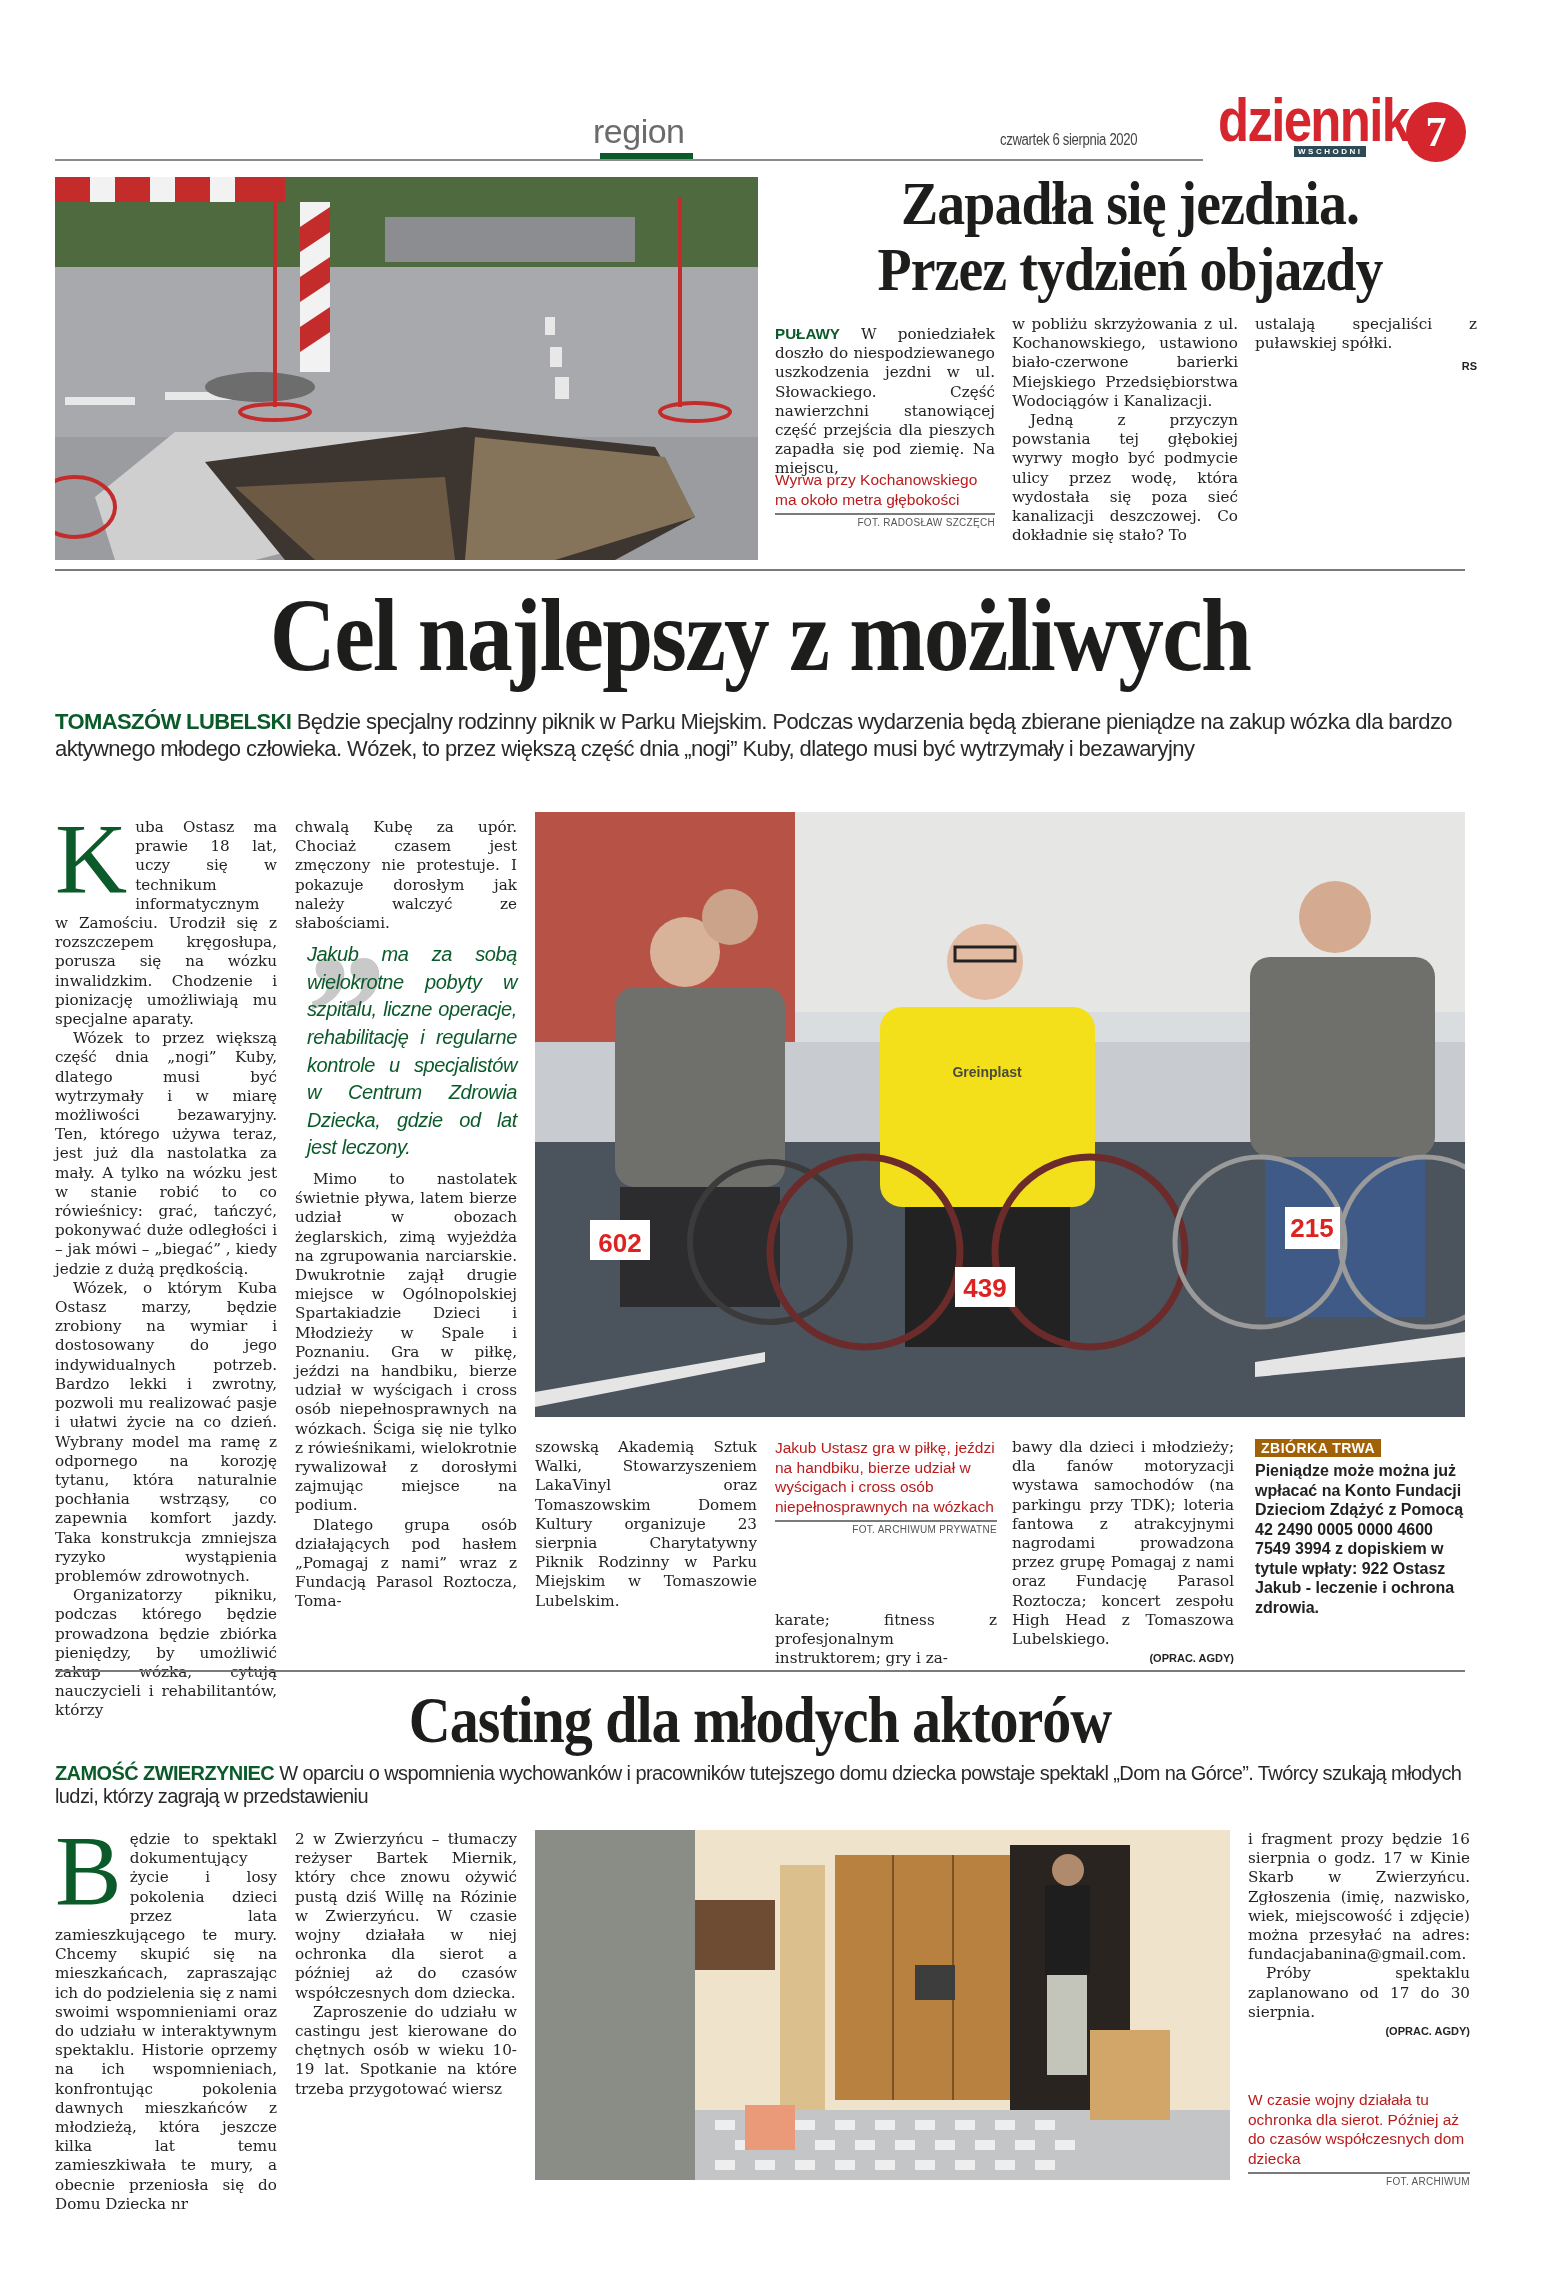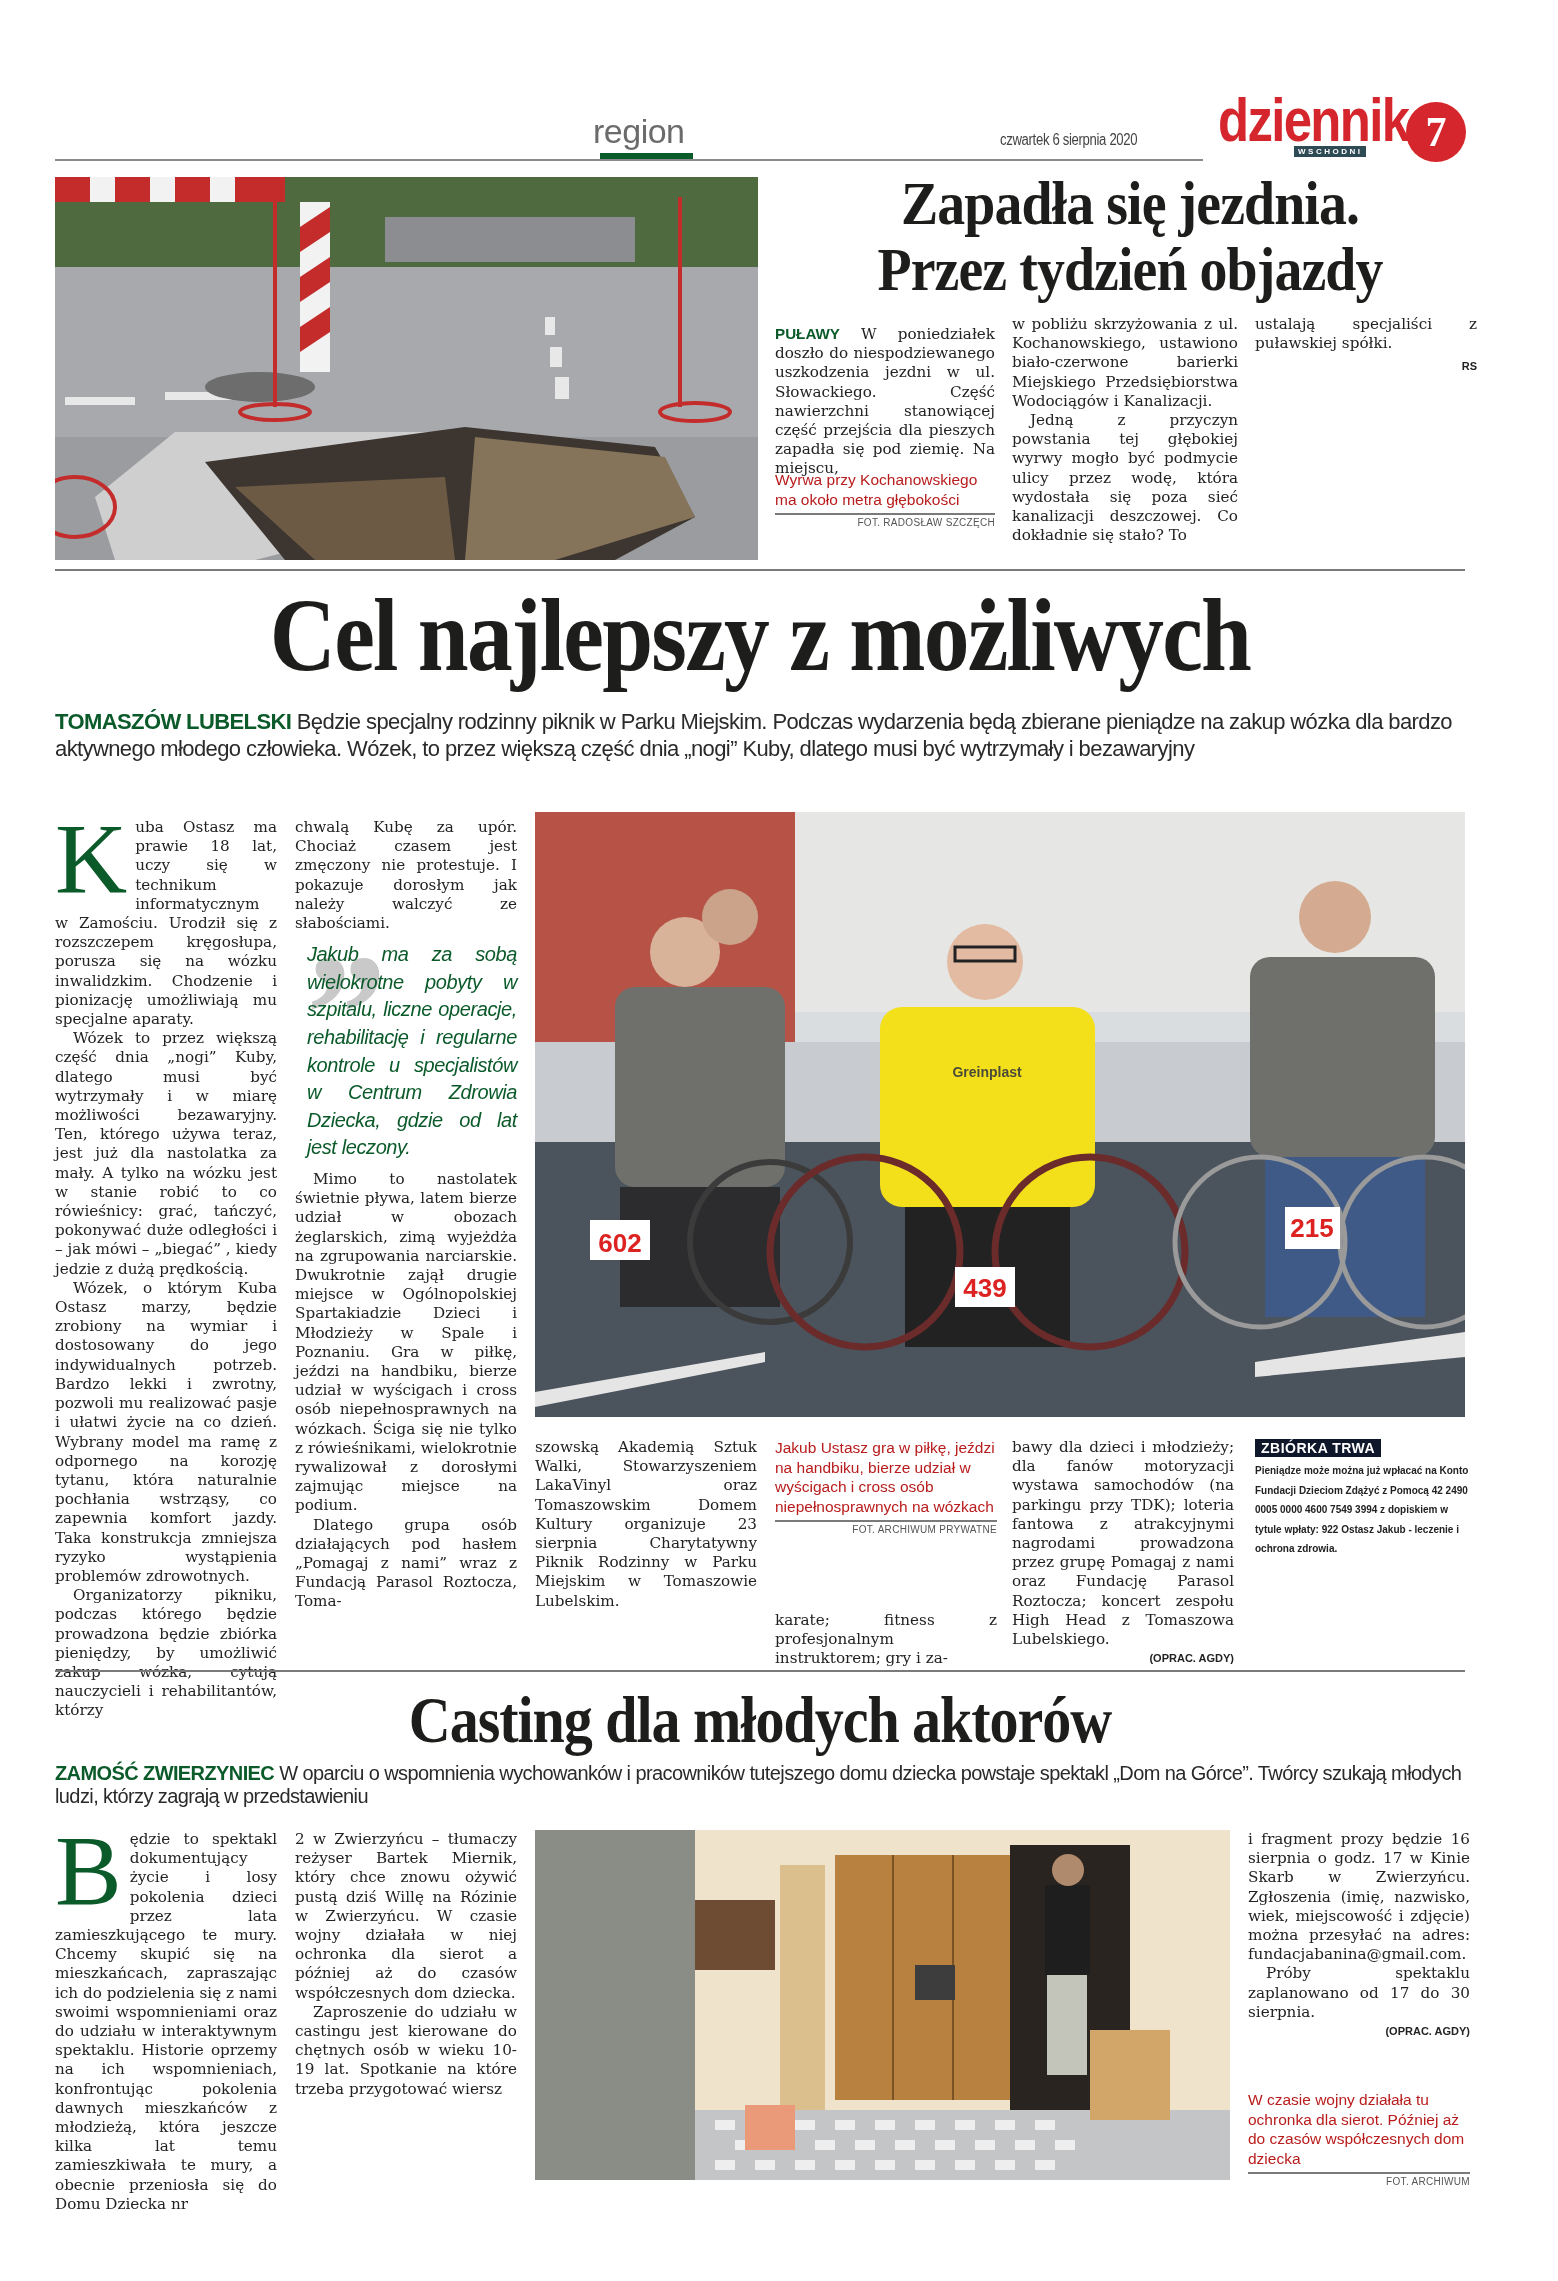--- a/index.html
+++ b/index.html
@@ -37,22 +37,22 @@
   
   .a2-title { left: 55px; top: 570px; width: 1410px; text-align: center; font-family: "Liberation Serif", serif; font-weight: 700; font-size: 104px; line-height: 130px; color: #1d1d1b; letter-spacing: -2px; transform: scaleX(0.88); transform-origin: center; }
   .lead { font-family: "Liberation Sans", sans-serif; font-size: 22px; line-height: 27px; color: #2a2a2a; text-align: left; letter-spacing: -0.6px; }
   .lead .kicker { font-size: 22px; }
   .dropcap { float: left; font-family: "Liberation Serif", serif; color: #0b5a2a; font-size: 100px; line-height: 78px; margin: 2px 8px 0 0; }
 
   .pullquote { position: relative; font-family: "Liberation Sans", sans-serif; font-style: italic; font-size: 20px; line-height: 27.6px; color: #0b5a2a; padding-left: 12px; margin: 8px 0 8px 0; letter-spacing: -0.4px; }
   .pq-mark { position: absolute; left: 2px; top: -12px; font-family: "Liberation Serif", serif; font-weight: 700; font-size: 170px; line-height: 170px; color: #c9c9c9; z-index: 0; }
   .pullquote span.t { position: relative; z-index: 1; }
 
-  .box-label { display: inline-block; background: #0f172a; color: #fff; font-family: "Liberation Sans", sans-serif; font-weight: 700; font-size: 14px; padding: 1px 6px; letter-spacing: 0.5px; }
-  .box-text { font-family: "Liberation Sans", sans-serif; font-weight: 700; font-size: 10px; line-height: 19.5px; color: #222; margin-top: 4px; }
+  .box-label { display: inline-block; background: #a16207; color: #fff; font-family: "Liberation Sans", sans-serif; font-weight: 700; font-size: 14px; padding: 1px 6px; letter-spacing: 0.5px; }
+  .box-text { font-family: "Liberation Sans", sans-serif; font-weight: 700; font-size: 16px; line-height: 19.5px; color: #222; margin-top: 4px; }
 
   .section-rule2 { left: 55px; top: 1670px; width: 1410px; height: 2px; background: #7a7a7a; }
 
   
   .a3-title { left: 55px; top: 1680px; width: 1410px; text-align: center; font-family: "Liberation Serif", serif; font-weight: 700; font-size: 66px; line-height: 80px; color: #1d1d1b; letter-spacing: -1.2px; transform: scaleX(0.88); transform-origin: center; }
 </style>
 </head>
 <body>
 
 <div class="abs section-label">region</div>

